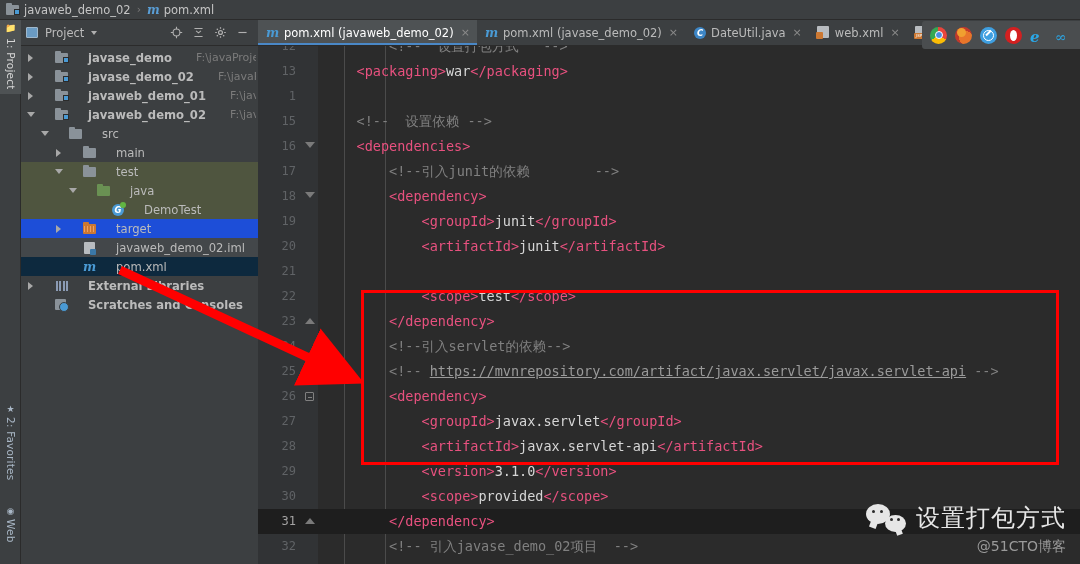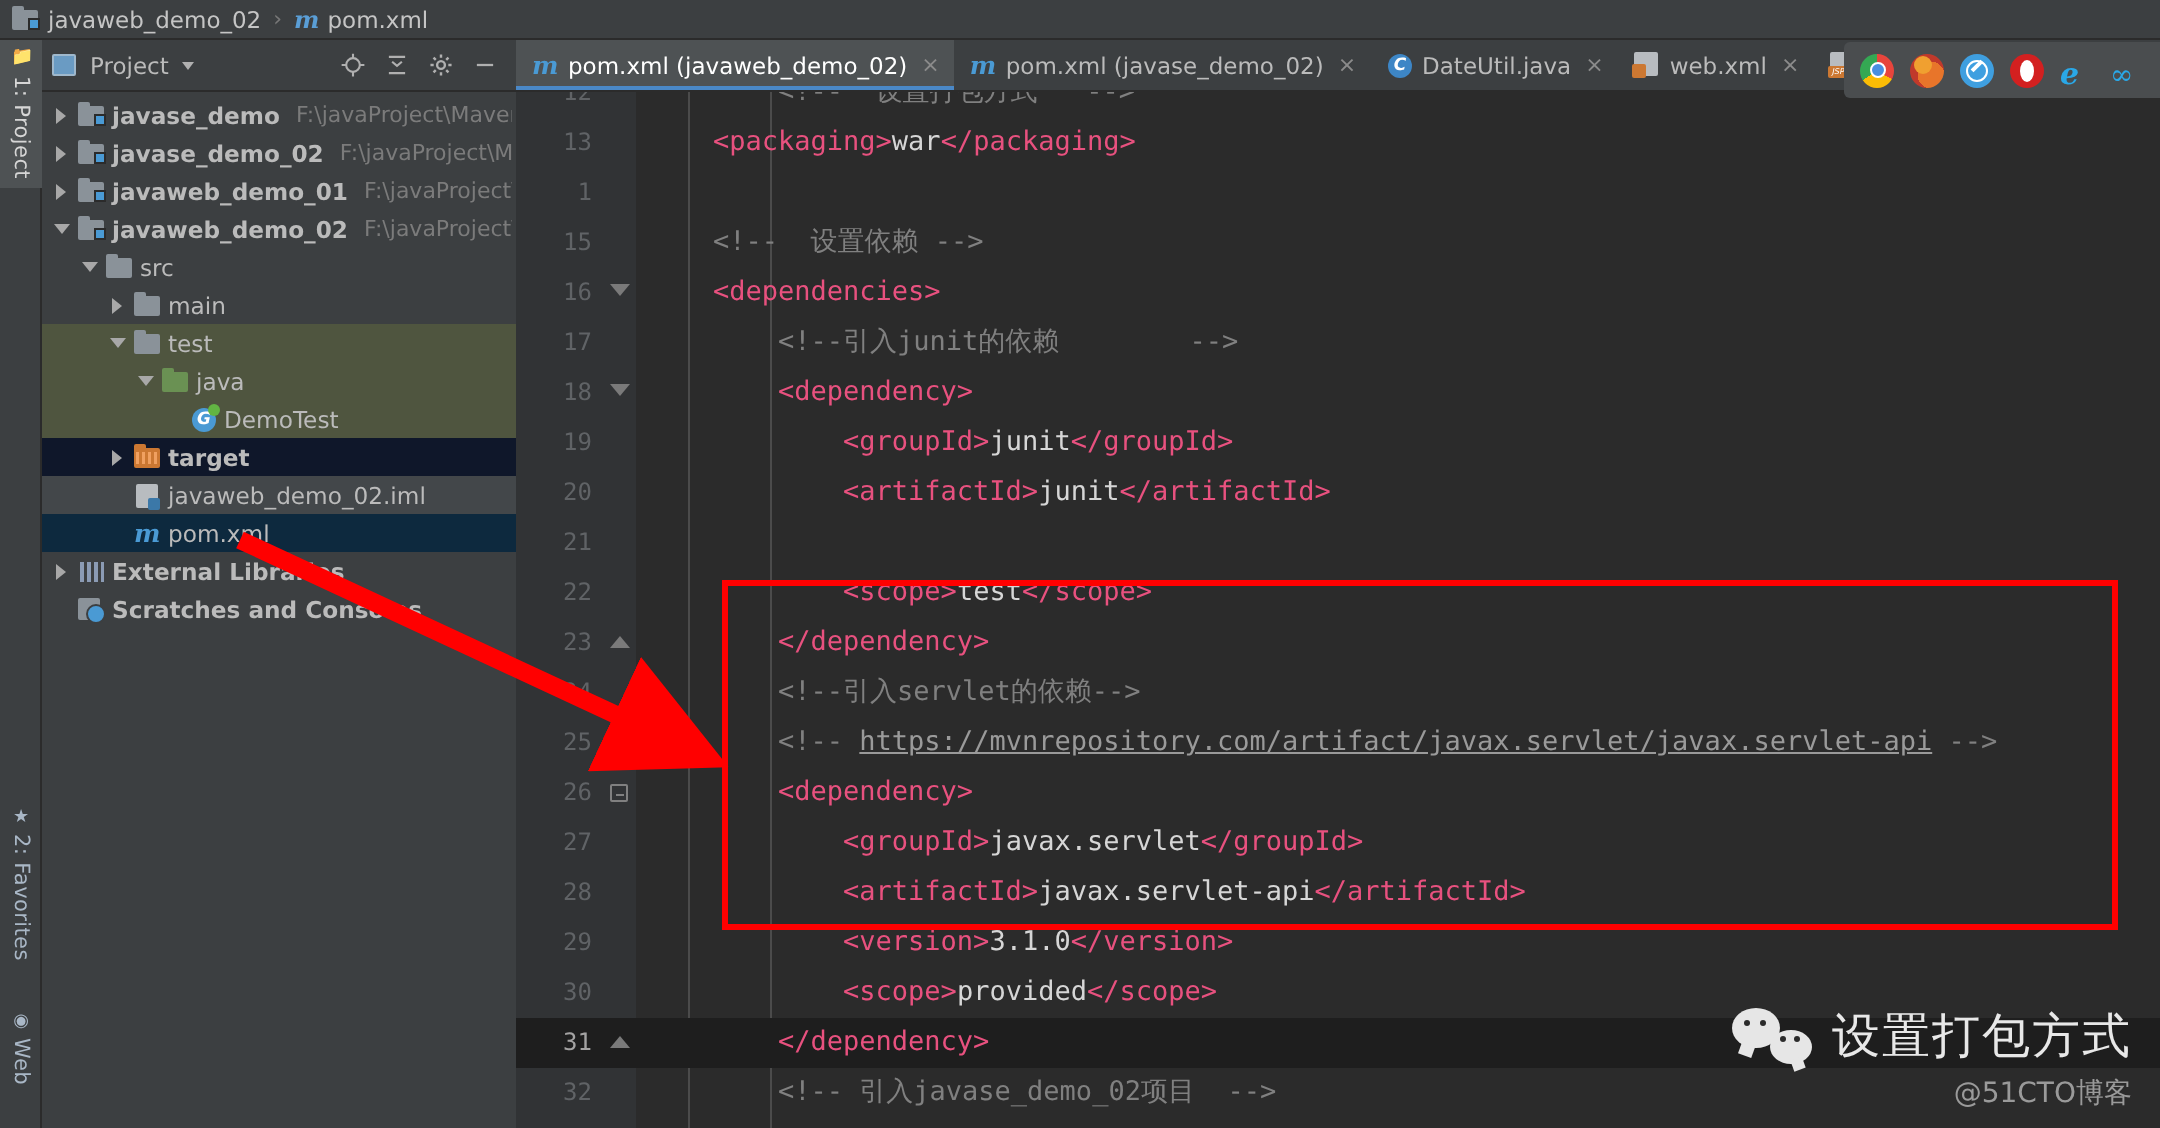--- a/index.html
+++ b/index.html
@@ -50,33 +50,33 @@
   .caret-down { width: 0; height: 0; border-left: 3.5px solid transparent;
     border-right: 3.5px solid transparent; border-top: 4px solid #b0b0b0; margin-left: 2px; }
   .pp-actions { margin-left: auto; display: flex; align-items: center; gap: 9px; padding-right: 4px; }
   .pp-ico { width: 13px; height: 13px; display: block; }
 
   .tree {
     position: absolute; top: 26px; left: 0; width: 237px; bottom: 0;
     background: #3c3f41; font-size: 11.6px; color: #bbbbbb; padding-top: 2px;
   }
   .row {
-    height: 19px; display: flex; align-items: center; gap: 3px;
+    height: 19px; display: flex; align-items: center; gap: 19px;
     white-space: nowrap; overflow: hidden; padding-right: 2px;
   }
   .row .arrow { width: 11px; flex: 0 0 11px; display: flex; align-items: center; justify-content: center; }
   .tri-r { width: 0; height: 0; border-top: 4px solid transparent;
            border-bottom: 4px solid transparent; border-left: 5px solid #a8a8a8; }
   .tri-d { width: 0; height: 0; border-left: 4px solid transparent;
            border-right: 4px solid transparent; border-top: 5px solid #a8a8a8; }
   .ico { width: 14px; flex: 0 0 14px; height: 13px; position: relative; }
   .lbl { color: #bbbbbb; }
   .path { color: #7b7b7b; font-size: 11px; margin-left: 5px; overflow: hidden; }
   .row.sel-test { background: #4f553f; }
-  .row.sel-target { background: #0f172a; font-weight: bold; }
+  .row.sel-target { background: #1d4ed8; }
   .row.sel-blue { background: #0d293e; }
   .row.sel-gray { background: #43474a; }
 
   
   .fold { position: absolute; left: 0; top: 2px; width: 13px; height: 10px;
           background: #8a9299; border-radius: 1px; }
   .fold:before { content:''; position: absolute; left: 0; top: -2px; width: 6px; height: 3px;
           background: #8a9299; border-radius: 1px 1px 0 0; }
   .fold.green { background: #6a9153; } .fold.green:before { background: #6a9153; }
   .fold.orange { background: #cc7832; } .fold.orange:before { background: #cc7832; }

